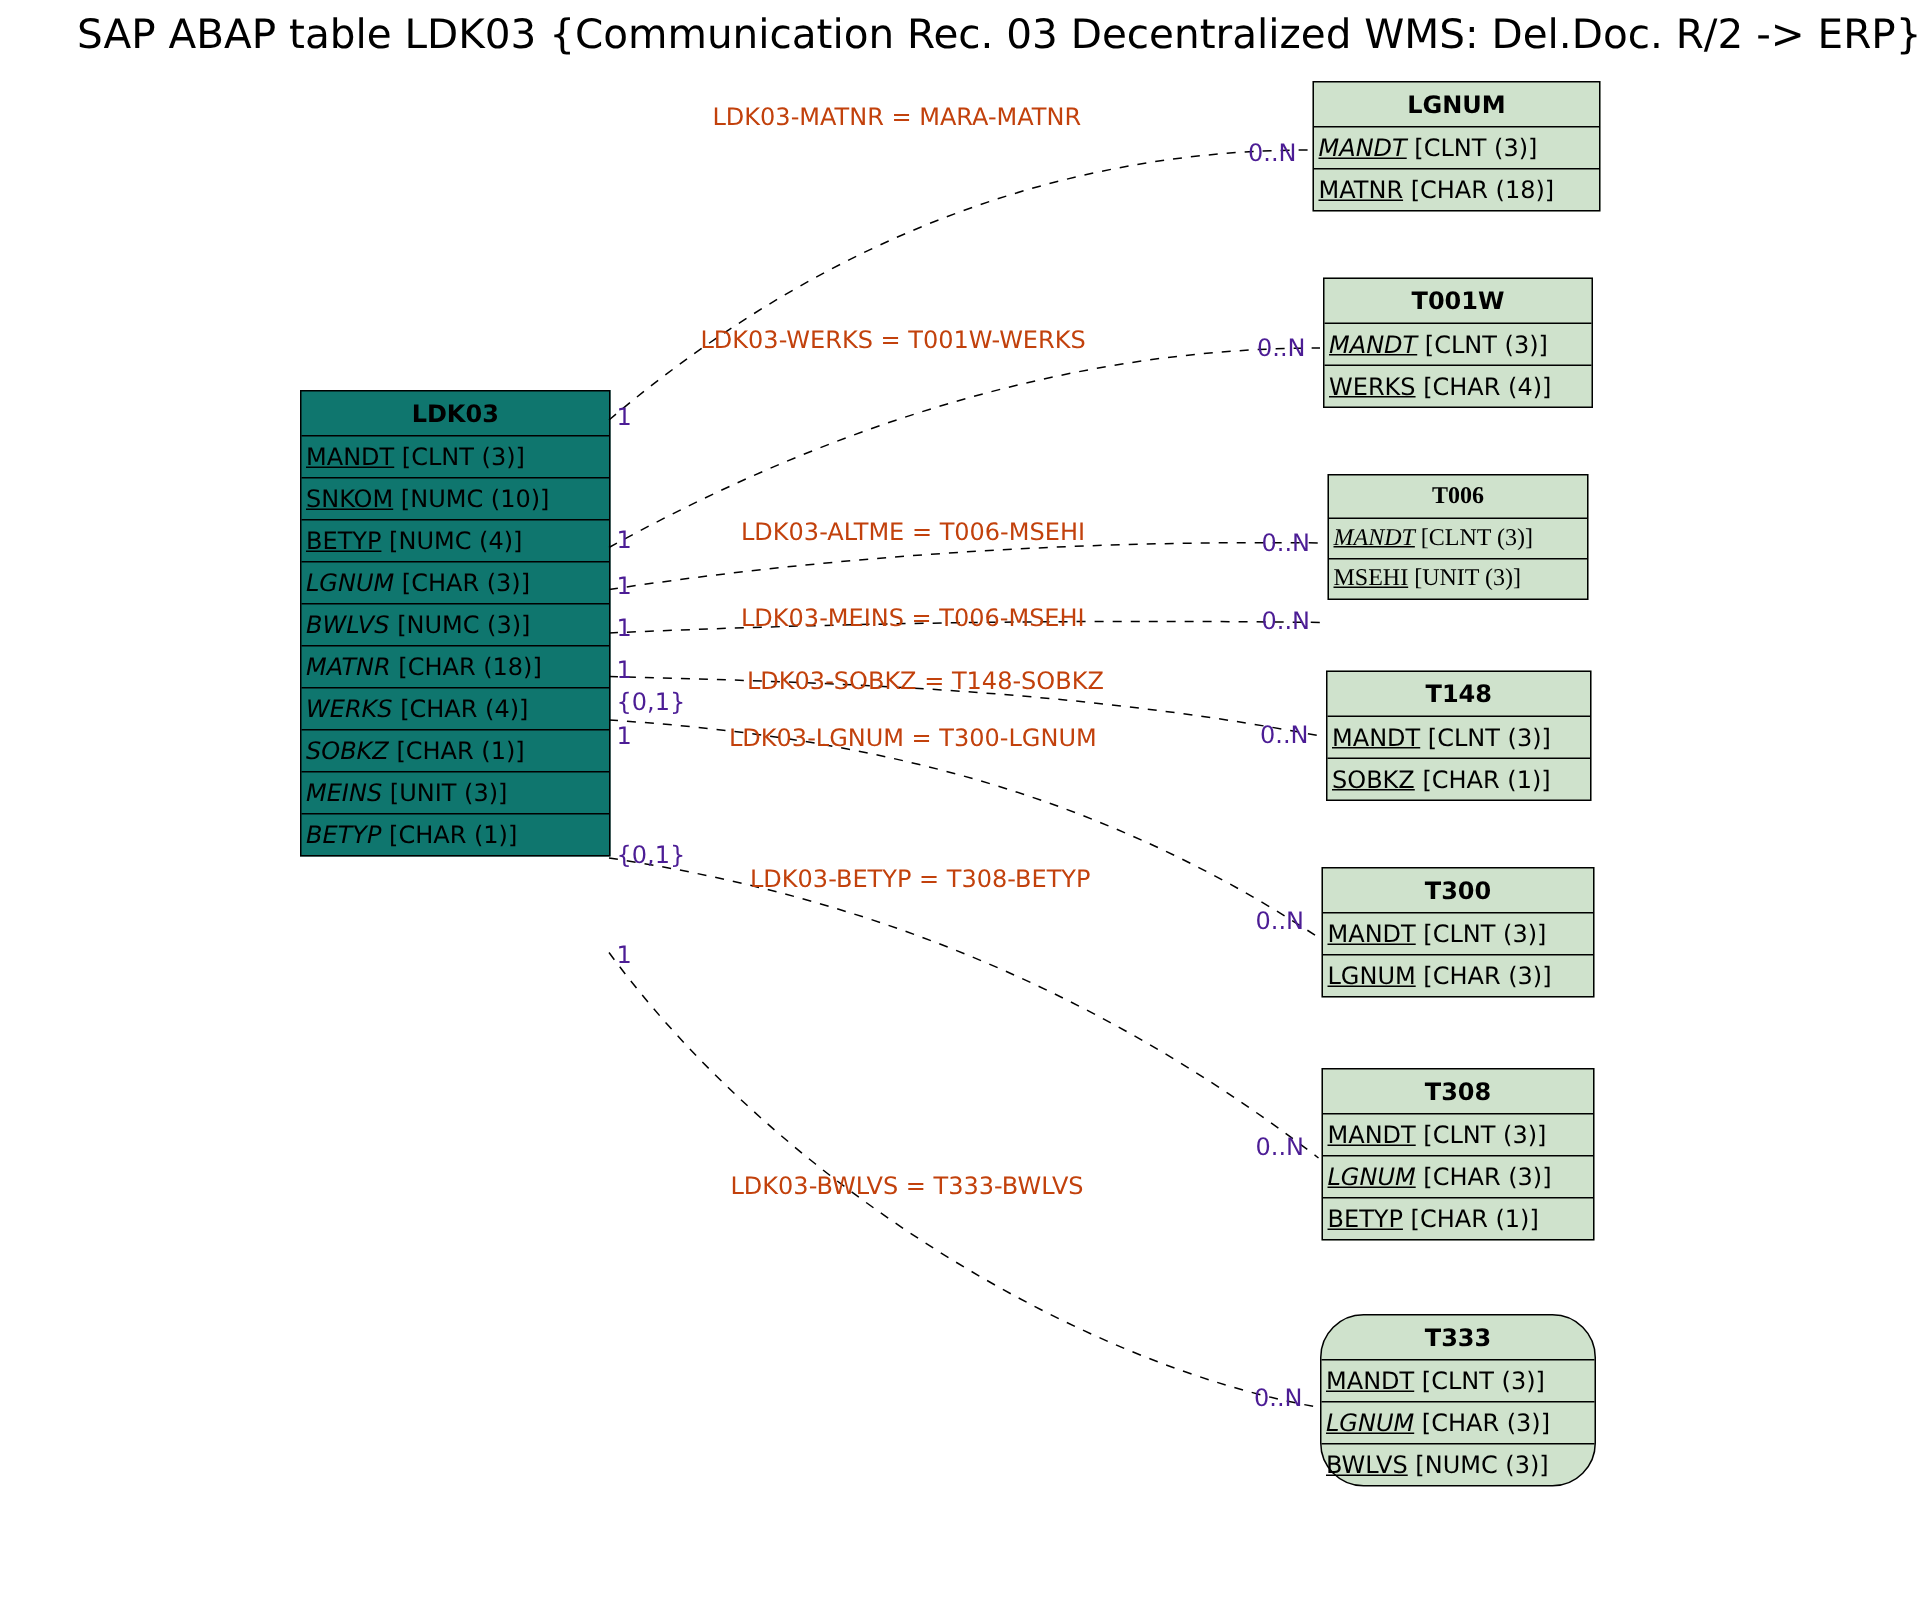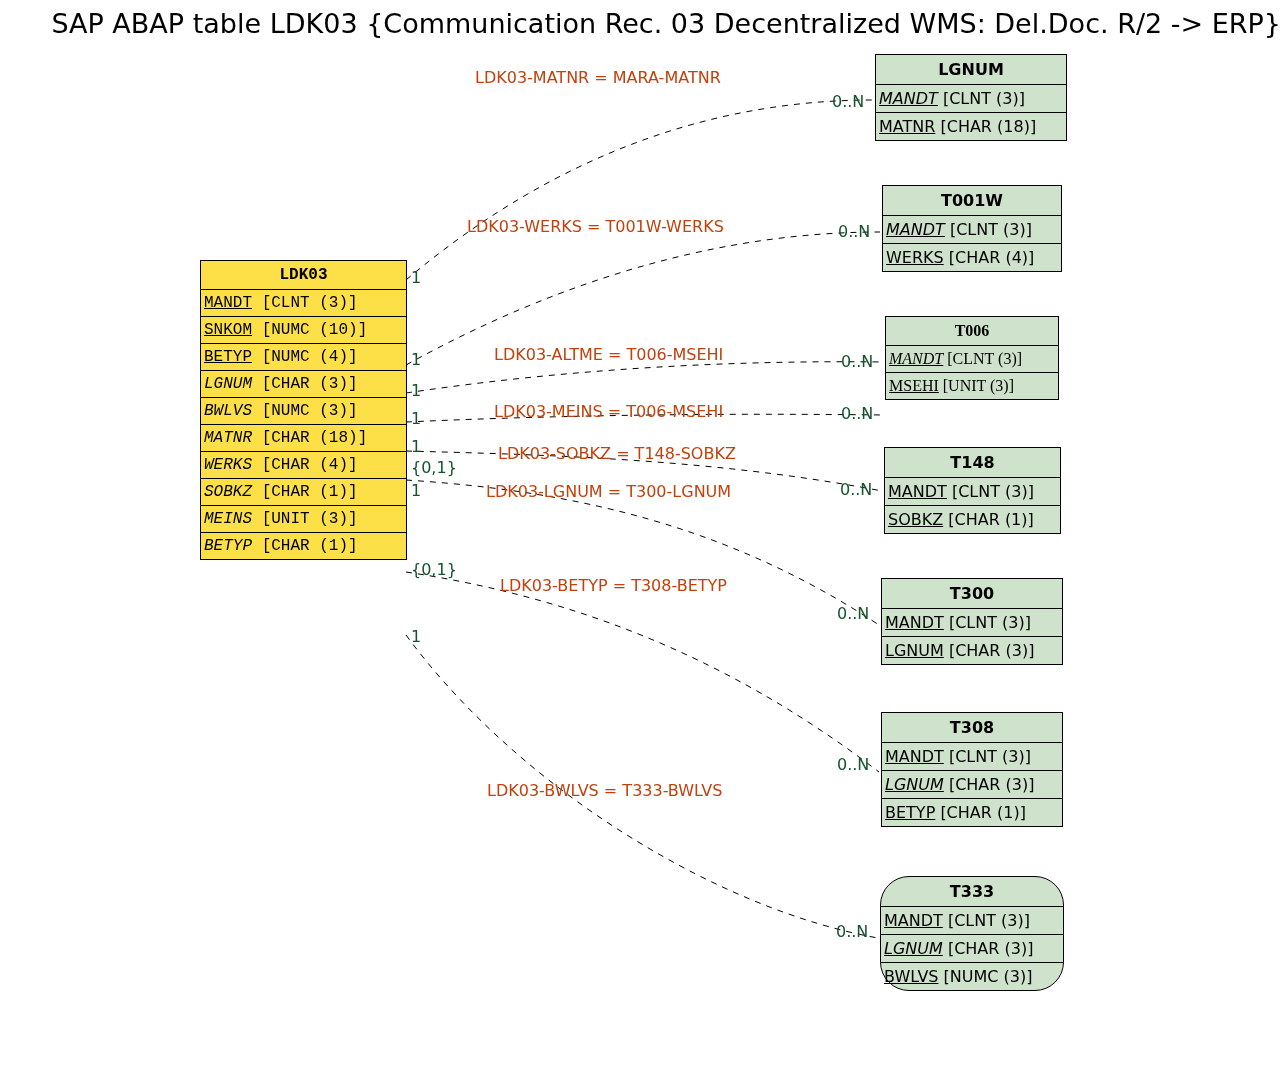--- a/index.html
+++ b/index.html
@@ -41,22 +41,21 @@
   .table-row:last-child {
     border-bottom: none;
   }
   .fname {
     text-decoration: underline;
   }
   .italic {
     font-style: italic;
   }
   .main-table {
-    background: #fde047;
-    font-family: Liberation Mono, monospace;
+    background: #0f766e;
   }
   .ref-table {
     background: #cfe2cc;
   }
   svg.connections {
     position: absolute;
     top: 0;
     left: 0;
     width: 1281px;
     height: 1065px;
@@ -64,21 +63,21 @@
   }
   .edge-label {
     position: absolute;
     font-size: 16px;
     color: #c2410c;
     white-space: nowrap;
   }
   .card-label {
     position: absolute;
     font-size: 16px;
-    color: #14532d;
+    color: #4c1d95;
   }
 </style>
 </head>
 <body>
 
 <div class="title">SAP ABAP table LDK03 {Communication Rec. 03 Decentralized WMS: Del.Doc. R/2 -&gt; ERP}</div>
 
 <div class="table-box main-table" style="left:200px; top:260px; width:205px;">
   <div class="table-header">LDK03</div>
   <div class="table-row"><span class="fname">MANDT</span> <span>[CLNT (3)]</span></div>

